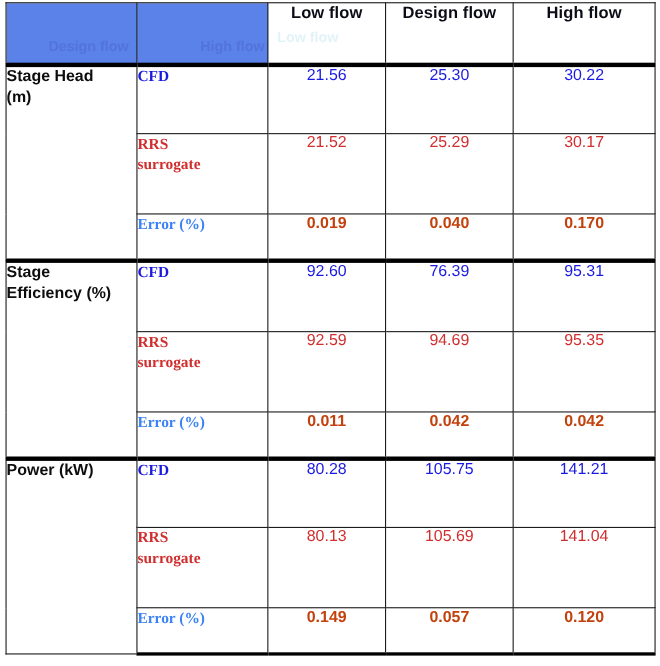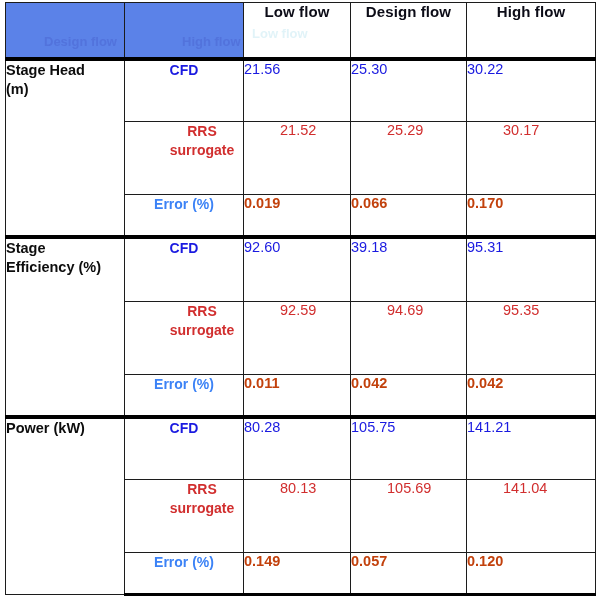--- a/index.html
+++ b/index.html
@@ -59,37 +59,39 @@
     line-height:1.32;
     text-align:left;
     border-right:2px solid #111;
     margin-left:44px;
   }
   td.method{
     font-size:14px;
     font-weight:bold;
     padding:12px 0 0 12px;
     line-height:1.38;
-    text-align:center;
+    text-align:left;
+    font-family:Liberation Serif, serif;
   }
   td.val{
     font-size:14.5px;
     font-weight:normal;
     padding:13px 0 0 0;
+    text-align:center;
   }
 
   .m-cfd,  td.val.v-cfd   { color:#1a1ae0; }
   .m-rrs,  td.val.v-rrs   { color:#d12e2e; }
   .m-err                  { color:#2d5c1d; }
   td.val.v-err            { color:#c2410c; font-weight:bold; }
   td.method.m-err         { color:#3b82f6; }
 
   
   tr.r-cfd   > td{height:60px;}
-  tr.r-rrs   > td{height:72px;padding-left:36px;}
+  tr.r-rrs   > td{height:72px;}
   tr.r-err   > td{height:40px;}
   tr.r-cfd.tall > td{height:62px;}
 
   .nowrap{white-space:nowrap;}
 
   
   .ghost{
     position:absolute;
     pointer-events:none;
     font-family:"Liberation Sans",sans-serif;
@@ -140,32 +142,32 @@
           <span>RRS</span><br>
           <span>surrogate</span>
         </td>
         <td class="val v-rrs">21.52</td>
         <td class="val v-rrs">25.29</td>
         <td class="val v-rrs">30.17</td>
       </tr>
       <tr class="r-err">
         <td class="method m-err">Error (%)</td>
         <td class="val v-err">0.019</td>
-        <td class="val v-err">0.066</td>
+        <td class="val v-err">0.040</td>
         <td class="val v-err">0.170</td>
       </tr>
 
       <tr class="r-cfd tall group-start">
         <td class="group-label" rowspan="3">
           <span>Stage</span><br>
           <span>Efficiency (%)</span>
         </td>
         <td class="method m-cfd">CFD</td>
         <td class="val v-cfd">92.60</td>
-        <td class="val v-cfd">39.18</td>
+        <td class="val v-cfd">76.39</td>
         <td class="val v-cfd">95.31</td>
       </tr>
       <tr class="r-rrs">
         <td class="method m-rrs">
           <span>RRS</span><br>
           <span>surrogate</span>
         </td>
         <td class="val v-rrs">92.59</td>
         <td class="val v-rrs">94.69</td>
         <td class="val v-rrs">95.35</td>

